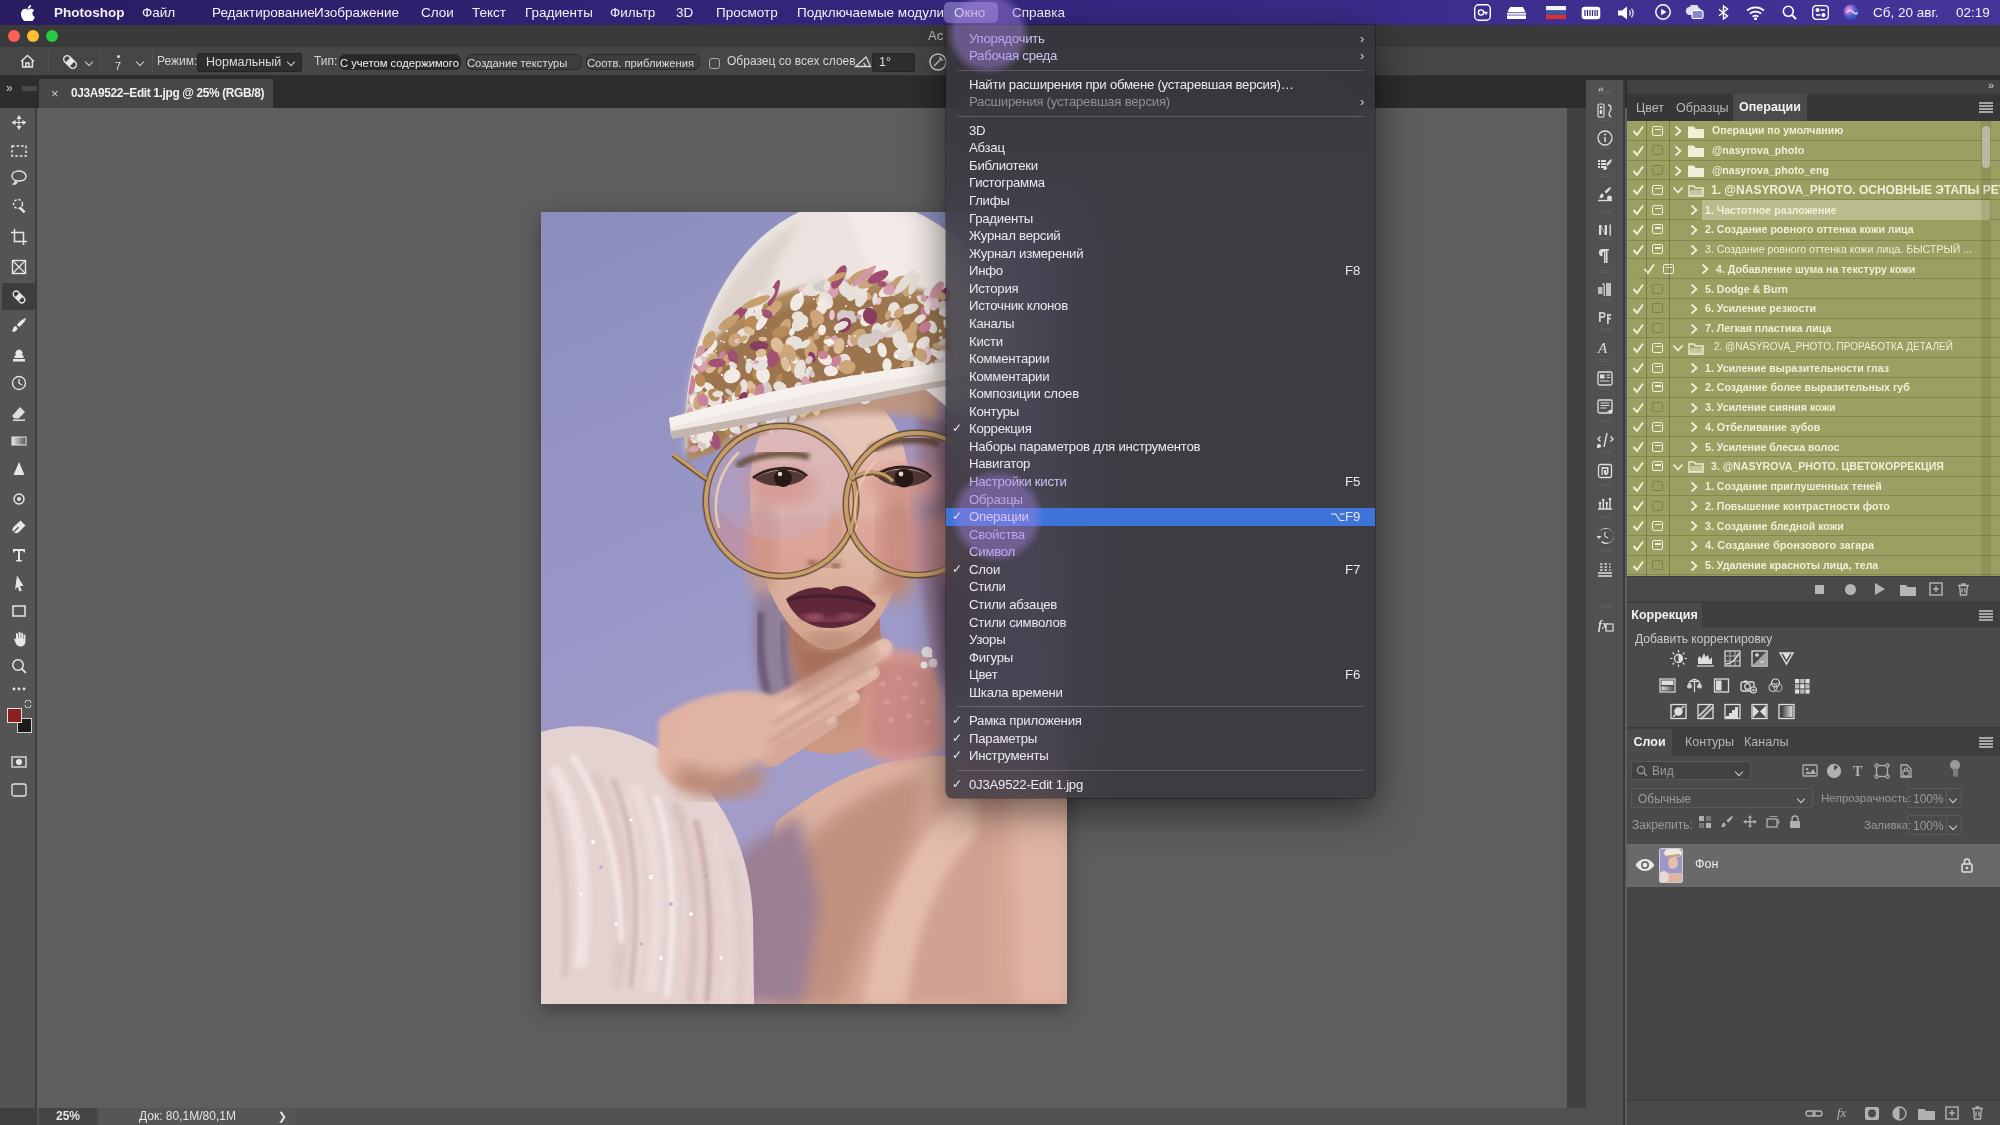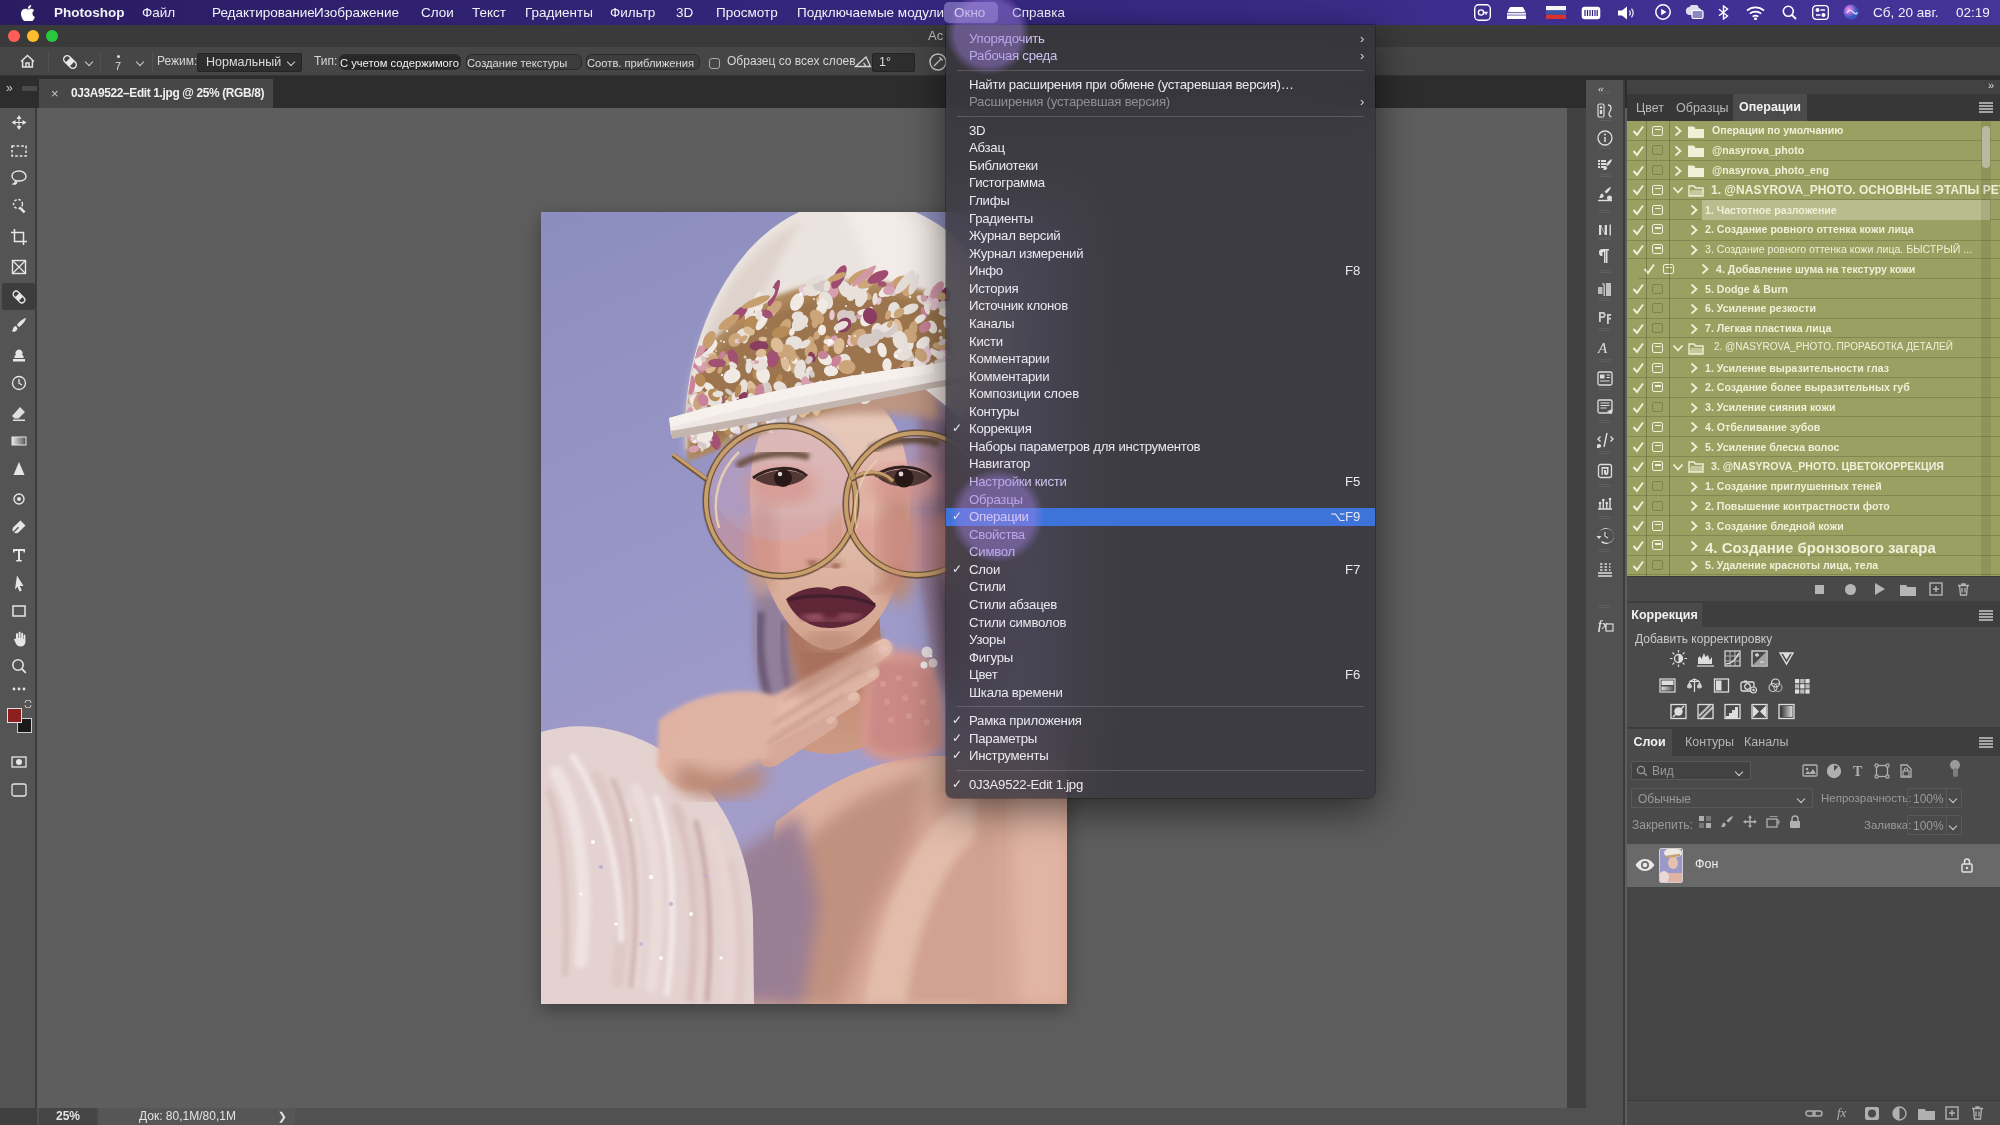--- a/index.html
+++ b/index.html
@@ -1354,21 +1354,21 @@
       <div style="position:absolute;left:0;top:414.75px;width:373px;height:19.75px;border-bottom:1px solid rgba(60,64,30,.25)">
         <svg style="position:absolute;left:5px;top:4px" width="13" height="12" viewBox="0 0 13 12">
           <path fill="none" stroke="#eef0d8" stroke-width="2" d="m1.5 6 3.5 4 6-8.5"></path>
         </svg>
         <div style="position:absolute;left:25px;top:4.5px;width:11px;height:10px;border:1.2px solid #eef0d8;border-radius:2px">
           <div style="margin:2px 1.5px 0;height:1.5px;background:#eef0d8"></div>
         </div>
         <svg style="position:absolute;left:63px;top:4px" width="8" height="12" viewBox="0 0 8 12">
           <path fill="none" stroke="#eef0d8" stroke-width="1.8" d="m1.5 1.5 5 4.5-5 4.5"></path>
         </svg>
-        <span style="position:absolute;left:78px;top:3.5px;color:#eef0d8;font-size:15px;font-weight:bold;white-space:nowrap">4. Создание бронзового загара</span>
+        <span style="position:absolute;left:78px;top:3.5px;color:#eef0d8;font-size:11px;font-weight:bold;white-space:nowrap">4. Создание бронзового загара</span>
       </div>
       <div style="position:absolute;left:0;top:434.50px;width:373px;height:19.75px;border-bottom:1px solid rgba(60,64,30,.25)">
         <svg style="position:absolute;left:5px;top:4px" width="13" height="12" viewBox="0 0 13 12">
           <path fill="none" stroke="#eef0d8" stroke-width="2" d="m1.5 6 3.5 4 6-8.5"></path>
         </svg>
         <div style="position:absolute;left:25px;top:4.5px;width:11px;height:10px;border:1.2px solid rgba(70,75,35,.35);border-radius:2px"></div>
         <svg style="position:absolute;left:63px;top:4px" width="8" height="12" viewBox="0 0 8 12">
           <path fill="none" stroke="#eef0d8" stroke-width="1.8" d="m1.5 1.5 5 4.5-5 4.5"></path>
         </svg>
         <span style="position:absolute;left:78px;top:3.5px;color:#eef0d8;font-size:10.6px;font-weight:bold;white-space:nowrap">5. Удаление красноты лица, тела</span>

